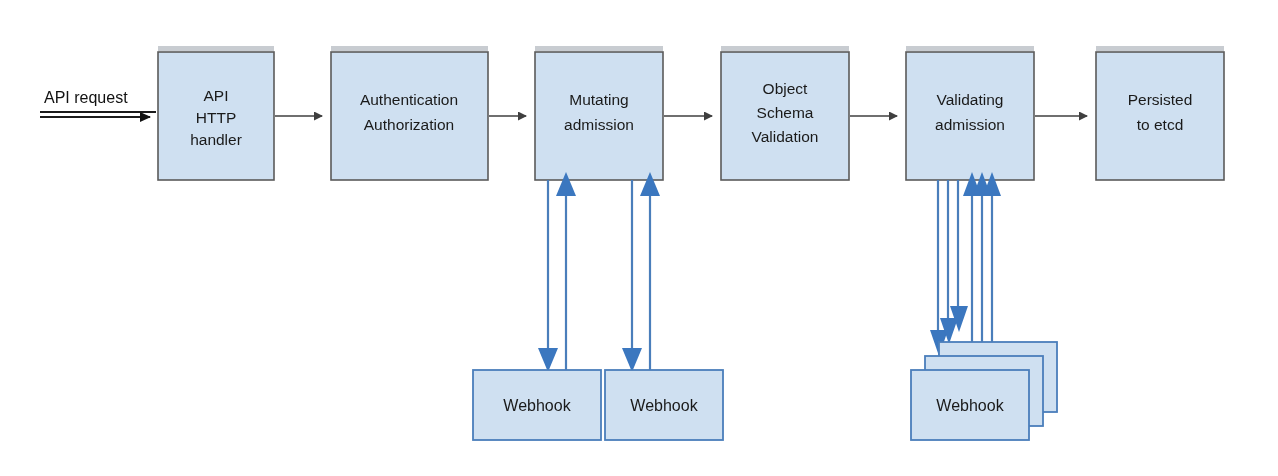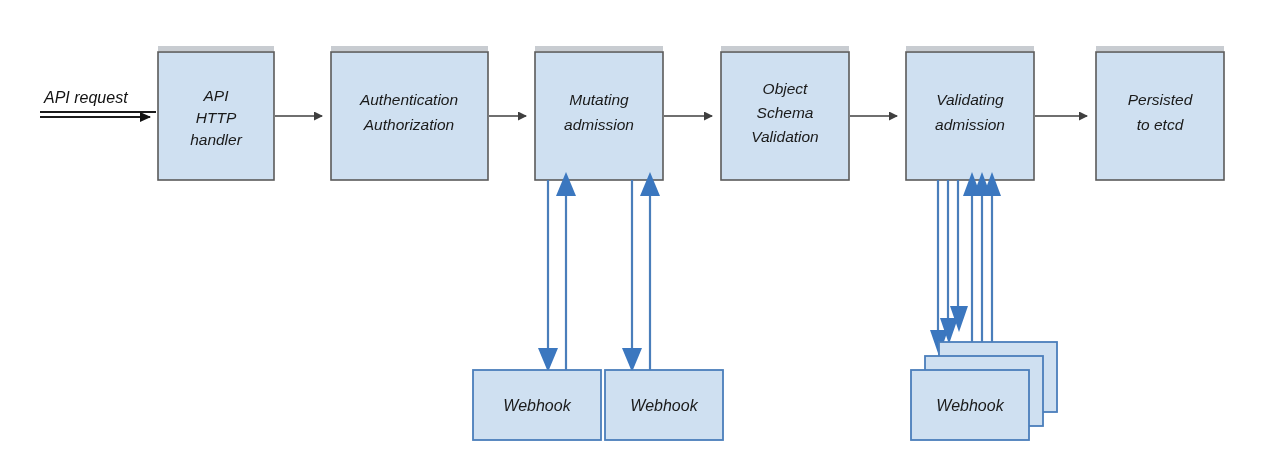--- a/index.html
+++ b/index.html
@@ -9,21 +9,20 @@
   }
   body {
     font-family: "Liberation Sans", sans-serif;
   }
   #diagram-root {
     position: relative;
     width: 1278px;
     height: 476px;
     background: #ffffff;
     overflow: hidden;
-    font-style: italic;
   }
   svg.diagram {
     display: block;
     width: 1278px;
     height: 476px;
   }
   .stage-box {
     fill: #cfe0f1;
     stroke: #5a5a5a;
     stroke-width: 1.6;

